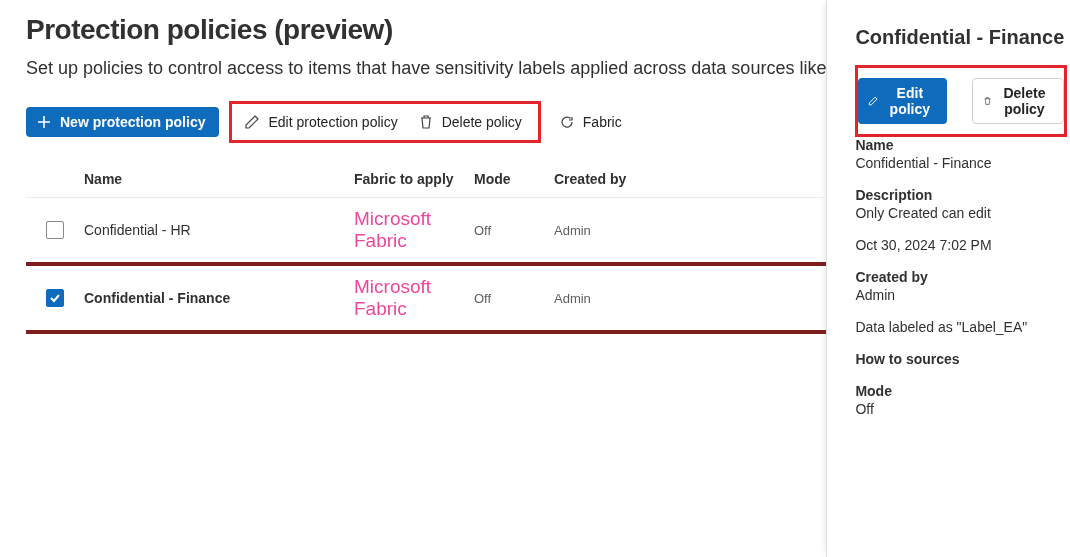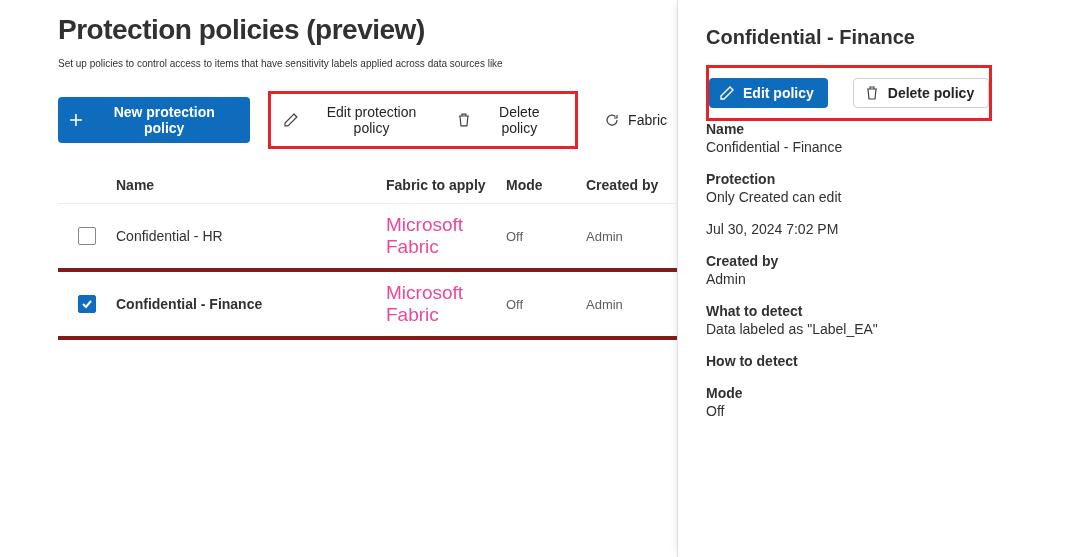--- a/index.html
+++ b/index.html
@@ -10,42 +10,41 @@
       width: 1070px;
       height: 557px;
       overflow: hidden;
       position: relative;
     }
     .layout { display: flex; height: 100%; }
     .main-pane {
       flex: 0 0 645px;
       padding: 14px 0 0 26px;
       position: relative;
-      margin-left: 32px;
     }
     .side-pane {
       flex: 1;
       border-left: 1px solid #e1dfdd;
       padding: 26px 20px 0 28px;
       box-shadow: -3px 0 8px -4px rgba(0,0,0,0.15);
     }
     h1.page-title {
       font-size: 28px;
       font-weight: 700;
       letter-spacing: -0.5px;
       margin-bottom: 12px;
     }
     .page-subtitle {
-      font-size: 10px;
+      font-size: 18px;
       color: #323130;
       margin-bottom: 22px;
       white-space: nowrap;
       overflow: hidden;
     }
-    .toolbar { display: flex; align-items: center; gap: 16px; margin-bottom: 18px;}
+    .toolbar { display: flex; align-items: center; gap: 8px; margin-bottom: 18px;}
     .highlight-box-a {
       border: 3px solid #E3242B;
       display: flex;
       align-items: center;
       padding: 4px 6px 4px 2px;
       margin-left: 2px;
     }
     .btn-primary {
       background: #0f6cbd;
       color: #fff;
@@ -248,35 +247,34 @@
         </span>
         <span>Delete policy</span>
       </button>
     </div>
 
     <div class="field">
       <div class="field-label">Name</div>
       <div class="field-value">Confidential - Finance</div>
     </div>
     <div class="field">
-      <div class="field-label">Protection</div>
+      <div class="field-label">Description</div>
       <div class="field-value">Only Created can edit</div>
     </div>
     <div class="field">
-      <div class="field-value">Jul 30, 2024 7:02 PM</div>
+      <div class="field-value">Oct 30, 2024 7:02 PM</div>
     </div>
     <div class="field">
       <div class="field-label">Created by</div>
       <div class="field-value">Admin</div>
     </div>
     <div class="field">
-      <div class="field-label">What to detect</div>
       <div class="field-value">Data labeled as "Label_EA"</div>
     </div>
     <div class="field">
-      <div class="field-label">How to detect</div>
+      <div class="field-label">How to sources</div>
     </div>
     <div class="field">
       <div class="field-label">Mode</div>
       <div class="field-value">Off</div>
     </div>
   </div>
 </div>
 
 </body></html>

